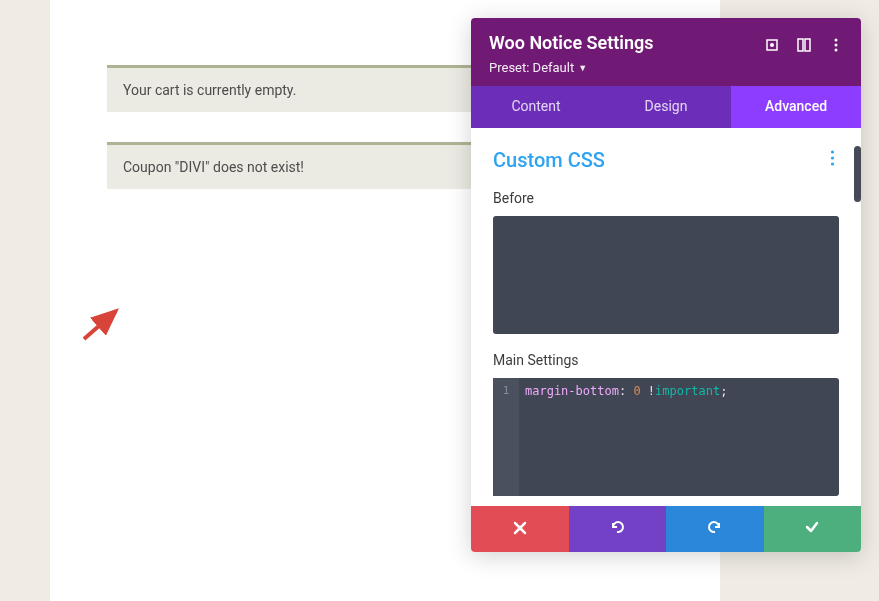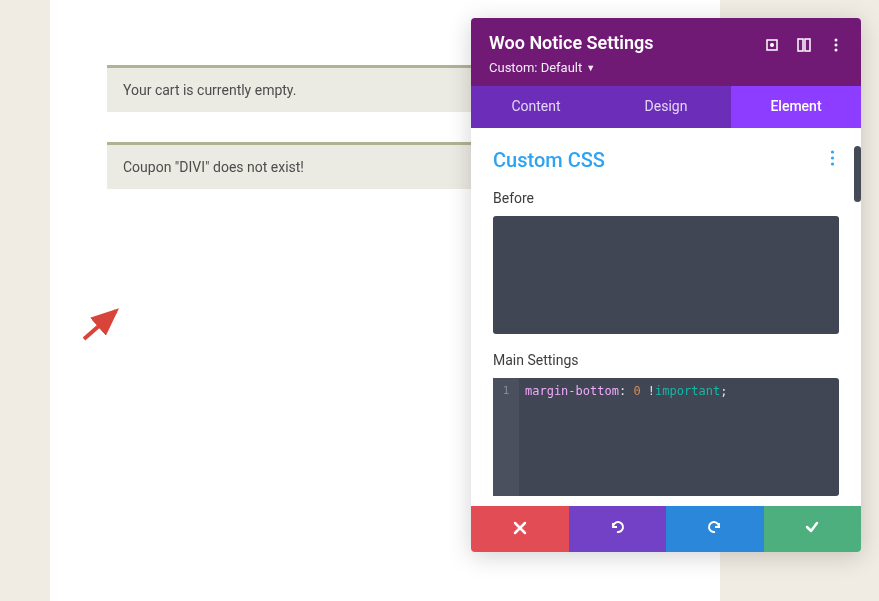--- a/index.html
+++ b/index.html
@@ -224,21 +224,21 @@
       </marker>
     </defs>
     <line x1="4" y1="34" x2="36" y2="6" stroke="#d9443a" stroke-width="4" marker-end="url(#ah)"></line>
   </svg>
 </div>
 
 <div class="panel">
   <div class="panel-header">
     <div class="panel-title">Woo Notice Settings</div>
     <div class="panel-preset">
-      <span>Custom: Default</span>
+      <span>Preset: Default</span>
       <span class="caret-down">▼</span>
     </div>
     <div class="panel-header-icons">
       <div class="hicon">
         <svg width="16" height="16" viewBox="0 0 16 16">
             <rect x="3" y="3" width="10" height="10" fill="none" stroke="#fff" stroke-width="1.5"></rect>
             <circle cx="8" cy="8" r="2" fill="#fff"></circle>
           </svg>
       </div>
       <div class="hicon">
@@ -253,21 +253,21 @@
             <circle cx="8" cy="8" r="1.5" fill="#fff"></circle>
             <circle cx="8" cy="13" r="1.5" fill="#fff"></circle>
           </svg>
       </div>
     </div>
   </div>
 
   <div class="tabs">
     <div class="tab">Content</div>
     <div class="tab">Design</div>
-    <div class="tab active">Element</div>
+    <div class="tab active">Advanced</div>
   </div>
 
   <div class="panel-body">
     <div class="scroll-track"></div>
     <div class="section-title-row">
       <div class="section-title">Custom CSS</div>
       <div class="section-dots">
         <svg width="5" height="18" viewBox="0 0 5 18">
             <circle cx="2.5" cy="3" r="1.6" fill="#2ea3f2"></circle>
             <circle cx="2.5" cy="9" r="1.6" fill="#2ea3f2"></circle>

